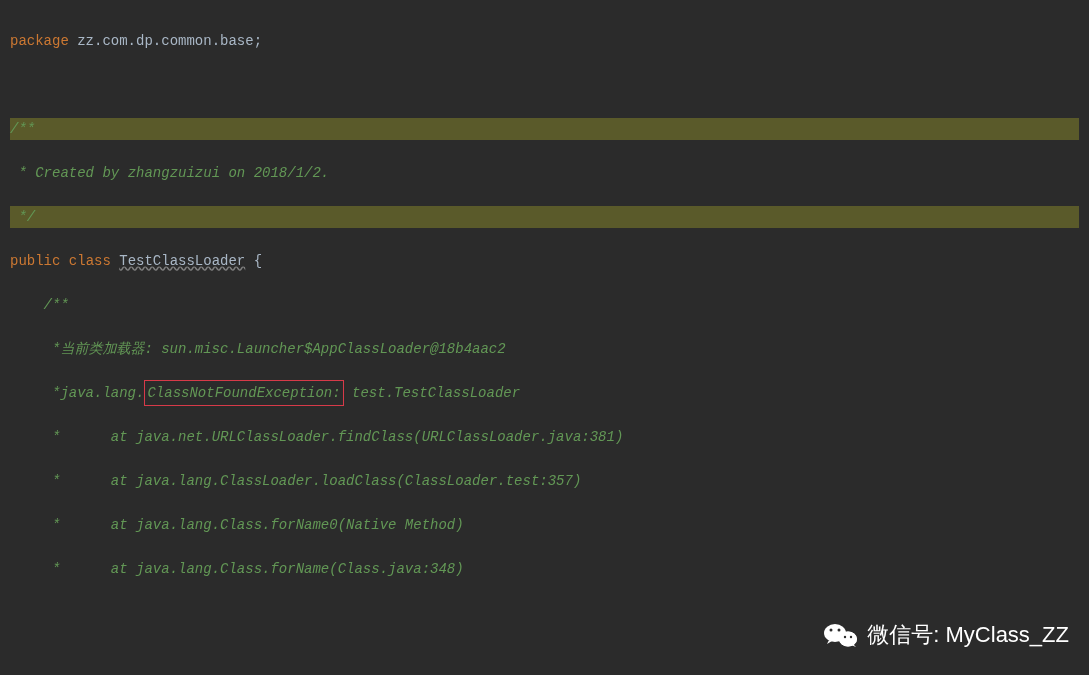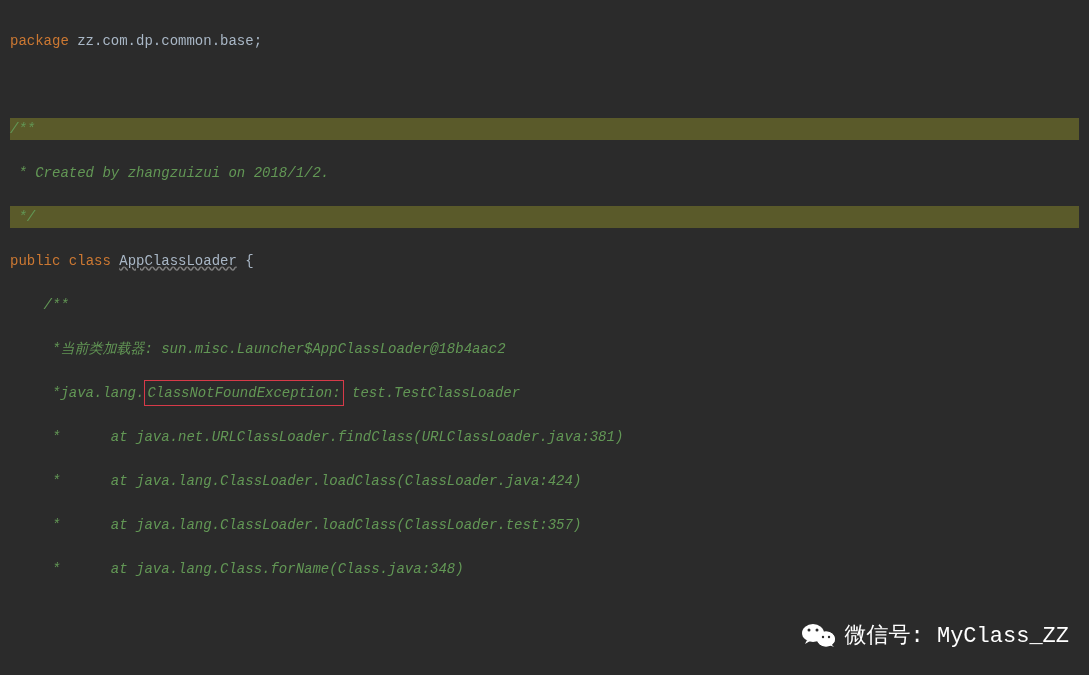--- a/index.html
+++ b/index.html
@@ -27,44 +27,44 @@
     .author { }
     .red-box { border: 1px solid #d73a49; padding: 4px 2px; }
     .plain { color: #a9b7c6; font-style: normal; }
     .line { display: block; }
     .watermark {
       position: absolute;
       bottom: 25px;
       right: 20px;
       color: #ffffff;
       font-style: normal;
-      font-family: Liberation Mono, monospace;
+      font-family: Liberation Sans, sans-serif;
       display: flex;
       align-items: center;
       gap: 8px;
     }
     .wechat-icon { width: 36px; height: 30px; }
     .watermark-text { font-size: 22px; }
   </style>
 </head>
 <body>
 
 <div class="editor">
 <span class="line"><span class="keyword">package</span><span class="package-name"> zz.com.dp.common.base;</span></span>
 <span class="line"> </span>
 <span class="line doc-highlight"><span class="comment-block">/**</span></span>
 <span class="line"><span class="comment-block"> * Created by </span><span class="comment-block author">zhangzuizui</span><span class="comment-block"> on 2018/1/2.</span></span>
 <span class="line doc-highlight"><span class="comment-block"> */</span></span>
-<span class="line"><span class="keyword">public</span><span class="plain"> </span><span class="keyword">class</span><span class="plain"> </span><span class="class-name">AppClassLoader</span><span class="plain"> {</span></span>
+<span class="line"><span class="keyword">public</span><span class="plain"> </span><span class="keyword">class</span><span class="plain"> </span><span class="class-name">TestClassLoader</span><span class="plain"> {</span></span>
 <span class="line"><span class="comment-block">    /**</span></span>
 <span class="line"><span class="comment-block">     *当前类加载器: sun.misc.Launcher$AppClassLoader@18b4aac2</span></span>
 <span class="line"><span class="comment-block">     *java.lang.</span><span class="comment-block red-box">ClassNotFoundException:</span><span class="comment-block"> test.TestClassLoader</span></span>
 <span class="line"><span class="comment-block">     *      at java.net.URLClassLoader.findClass(URLClassLoader.java:381)</span></span>
-<span class="line"><span class="comment-block">     *      at java.lang.ClassLoader.loadClass(ClassLoader.java:424)</span></span>
 <span class="line"><span class="comment-block">     *      at java.lang.ClassLoader.loadClass(ClassLoader.test:357)</span></span>
+<span class="line"><span class="comment-block">     *      at java.lang.Class.forName0(Native Method)</span></span>
 <span class="line"><span class="comment-block">     *      at java.lang.Class.forName(Class.java:348)</span></span>
 
 
 
 
 
 
 
 
 

